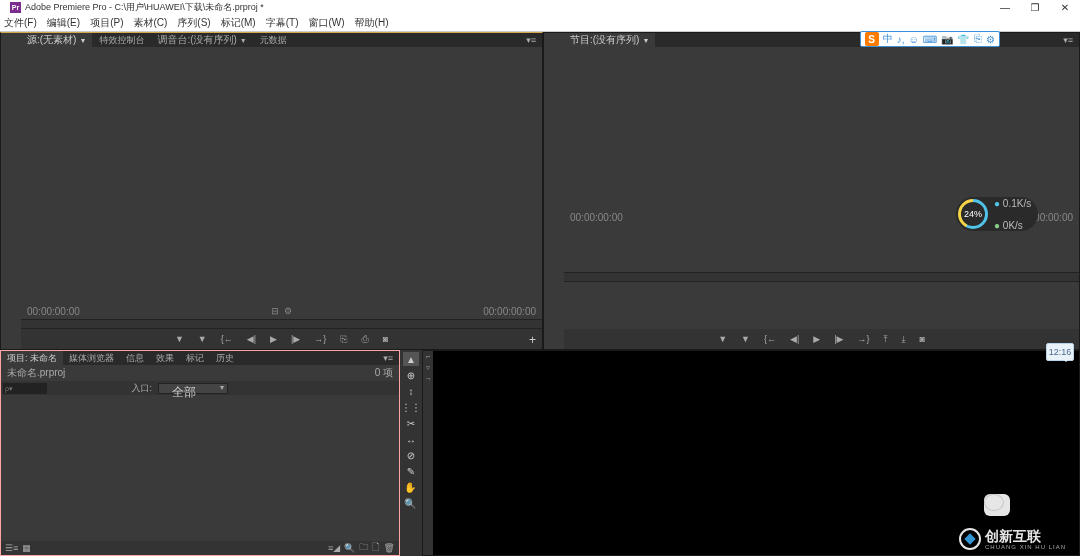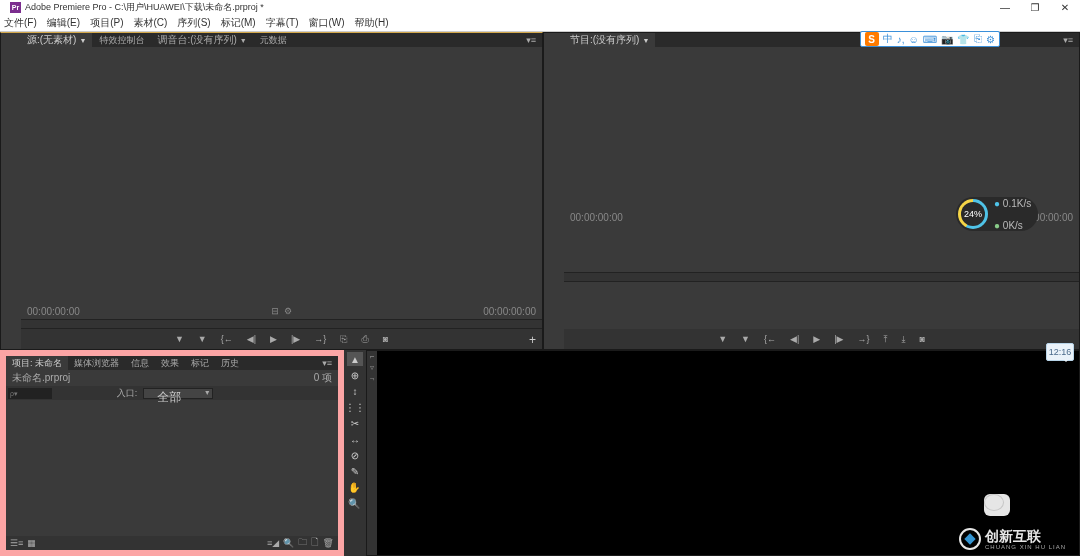--- a/index.html
+++ b/index.html
@@ -22,21 +22,21 @@
 .tab .drop { margin-left:3px; font-size:7px; }
 .monitor { flex:1; background:#3a3a3a; position:relative; }
 .timecode-bar { height:16px; background:#3a3a3a; display:flex; justify-content:space-between; align-items:center; padding:0 6px; font-size:9px; color:#888; }
 .timecode-bar .icons { display:flex; gap:3px; }
 .timecode-bar .icons span { width:10px; height:10px; display:flex; align-items:center; justify-content:center; font-size:9px; }
 .scrub { height:10px; background:#333; border-top:1px solid #222; border-bottom:1px solid #222; }
 .transport { height:20px; background:#333; display:flex; align-items:center; justify-content:center; gap:14px; position:relative; }
 .transport .btn { color:#aaa; font-size:9px; }
 .transport .plus { position:absolute; right:6px; bottom:2px; color:#ccc; font-size:12px; }
 .bottom-panels { display:flex; flex:1; }
-.project-panel { width:344px; background:#3a3a3a; border:6px solid #fca5a5; display:flex; flex-direction:column; }
+.project-panel { width:400px; background:#3a3a3a; border:1px solid #fca5a5; display:flex; flex-direction:column; }
 .project-tabs { height:14px; background:#2a2a2a; display:flex; align-items:center; }
 .project-tabs .tab { padding:0 6px; font-size:9px; color:#aaa; }
 .project-tabs .tab.active { background:#3a3a3a; color:#ccc; }
 .project-header { height:14px; background:#3a3a3a; display:flex; justify-content:space-between; align-items:center; padding:8px 6px; font-size:9px; color:#aaa; }
 .project-filter { height:14px; background:#333; display:flex; align-items:center; padding:0 2px; gap:6px; }
 .project-filter .search { background:#222; width:44px; height:11px; font-size:7px; color:#999; border:none; padding:0 2px; }
 .project-filter label { font-size:9px; color:#aaa; }
 .project-filter .select { background:#444; width:70px; height:11px; border:1px solid #222; position:relative; }
 .project-filter .select::after { content:"▾"; position:absolute; right:3px; top:-1px; font-size:8px; color:#aaa; }
 .project-body { flex:1; background:#3a3a3a; }

